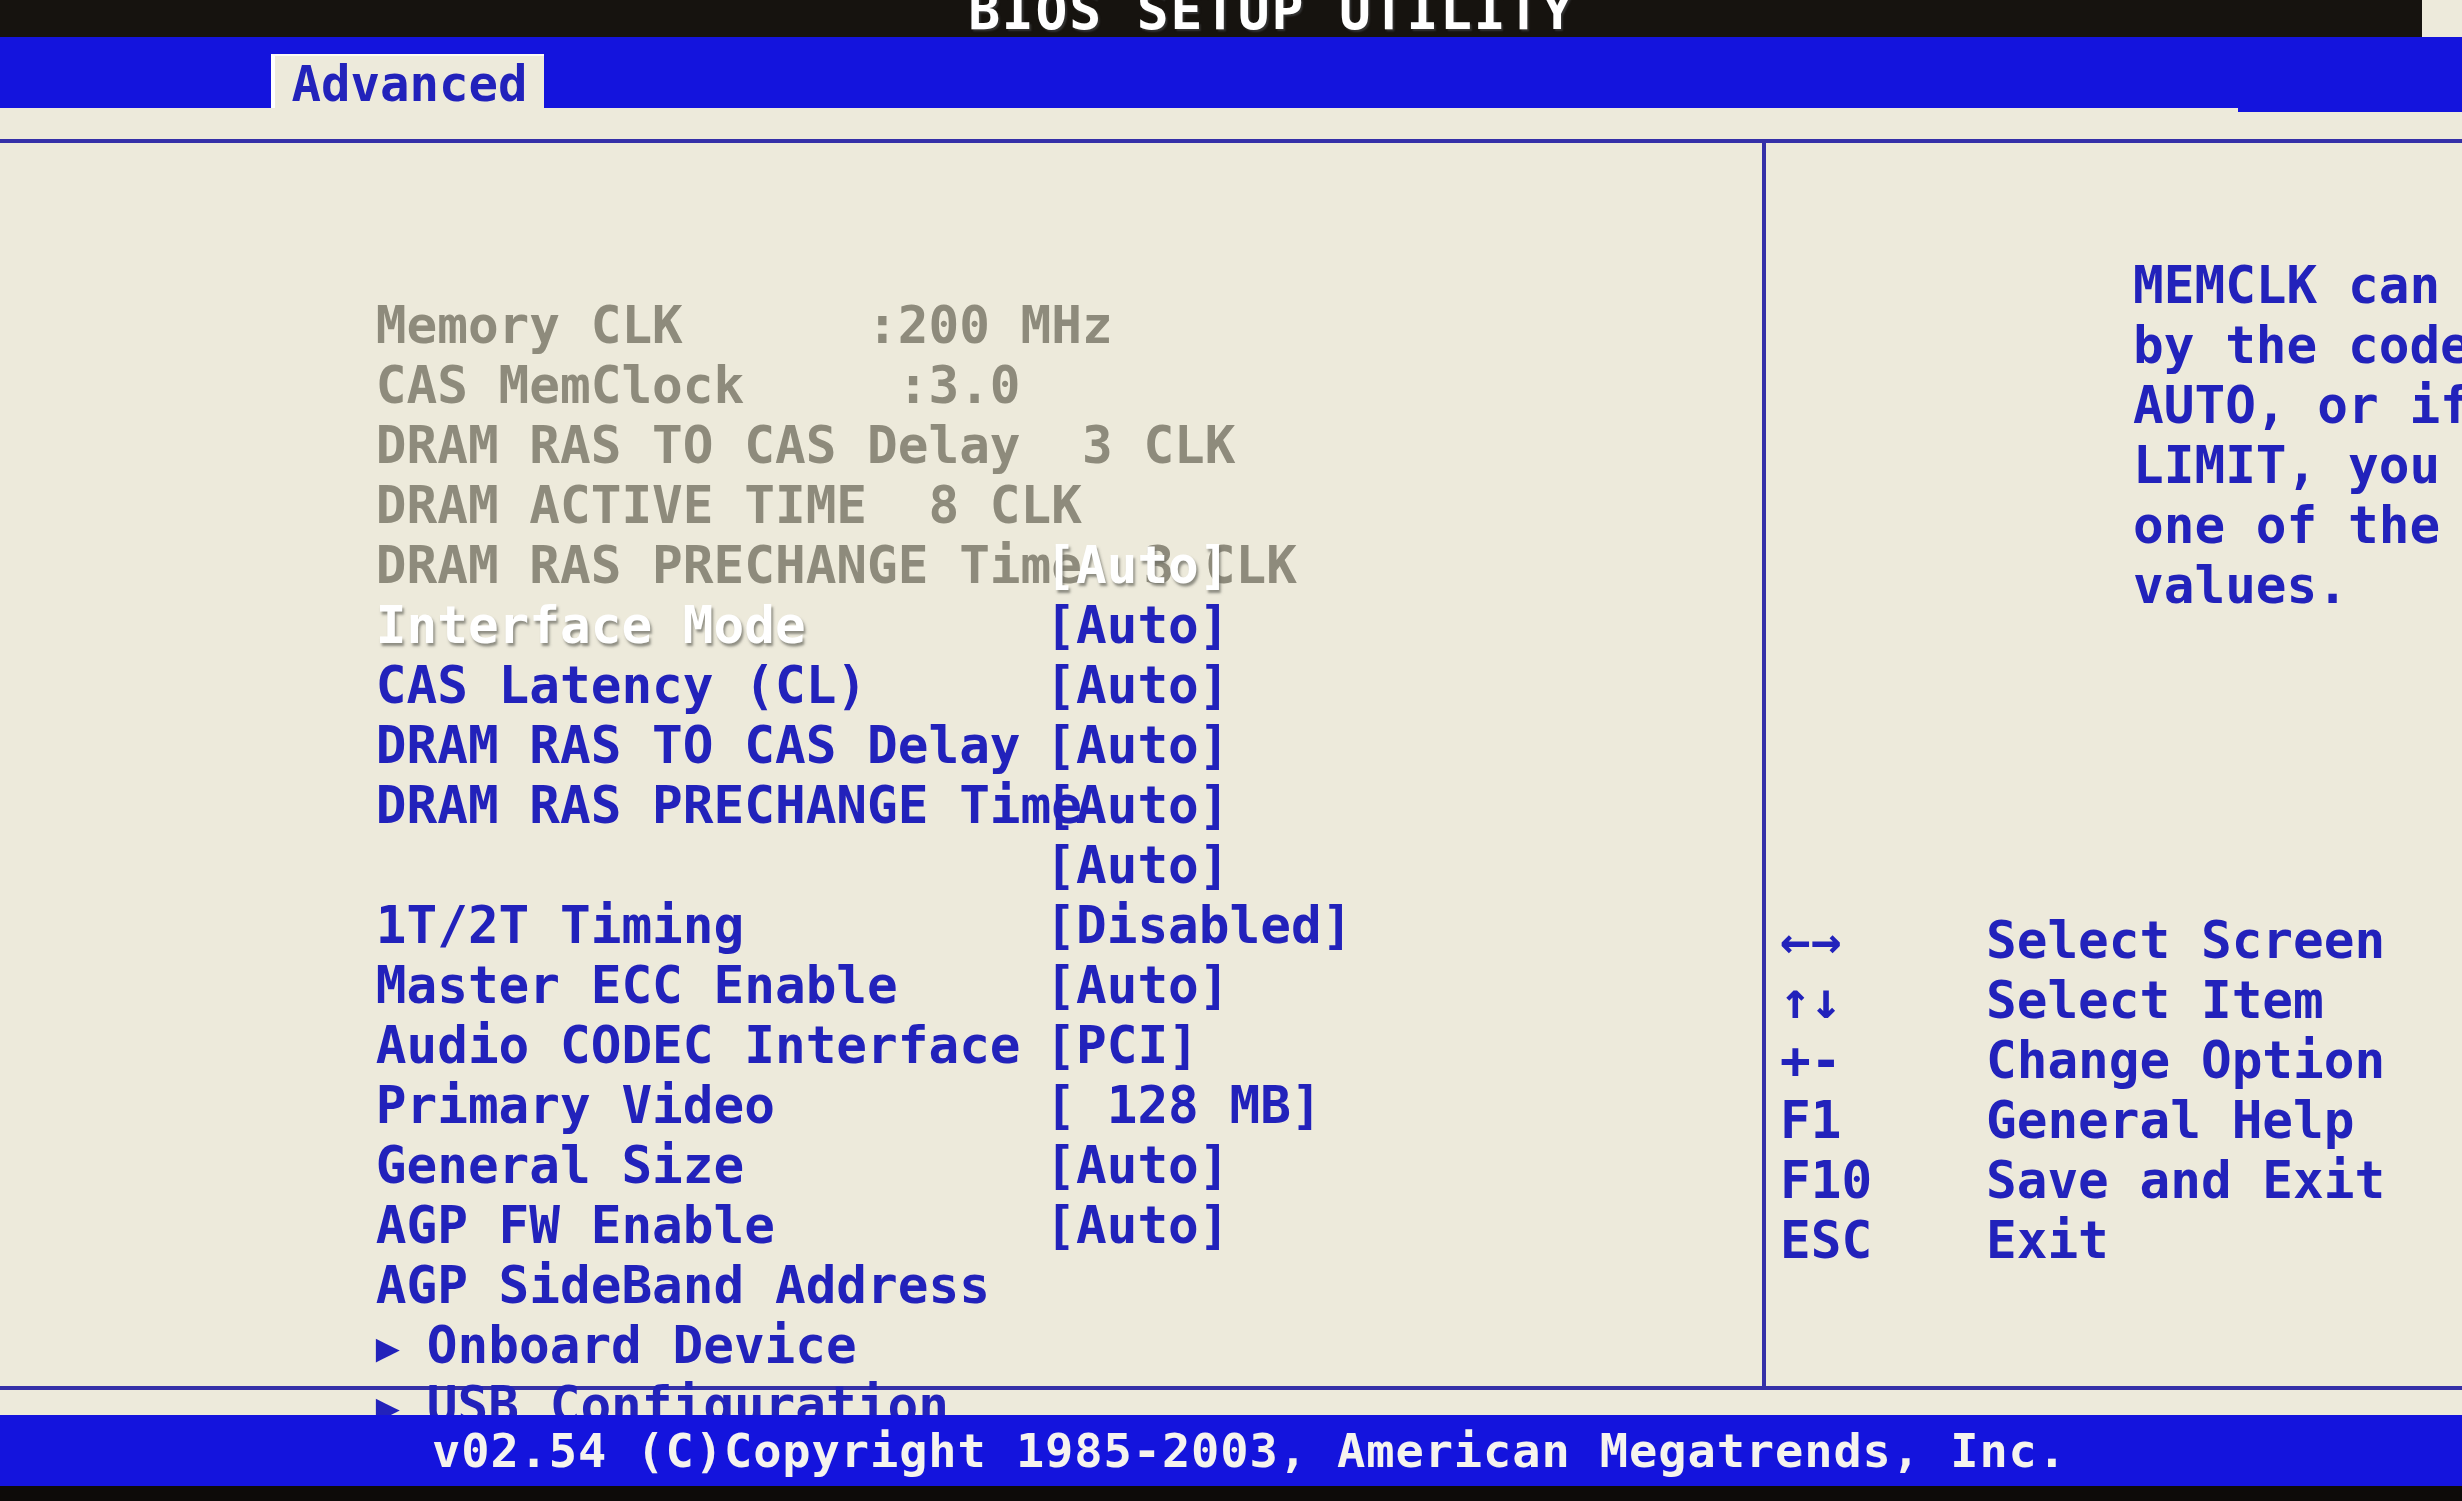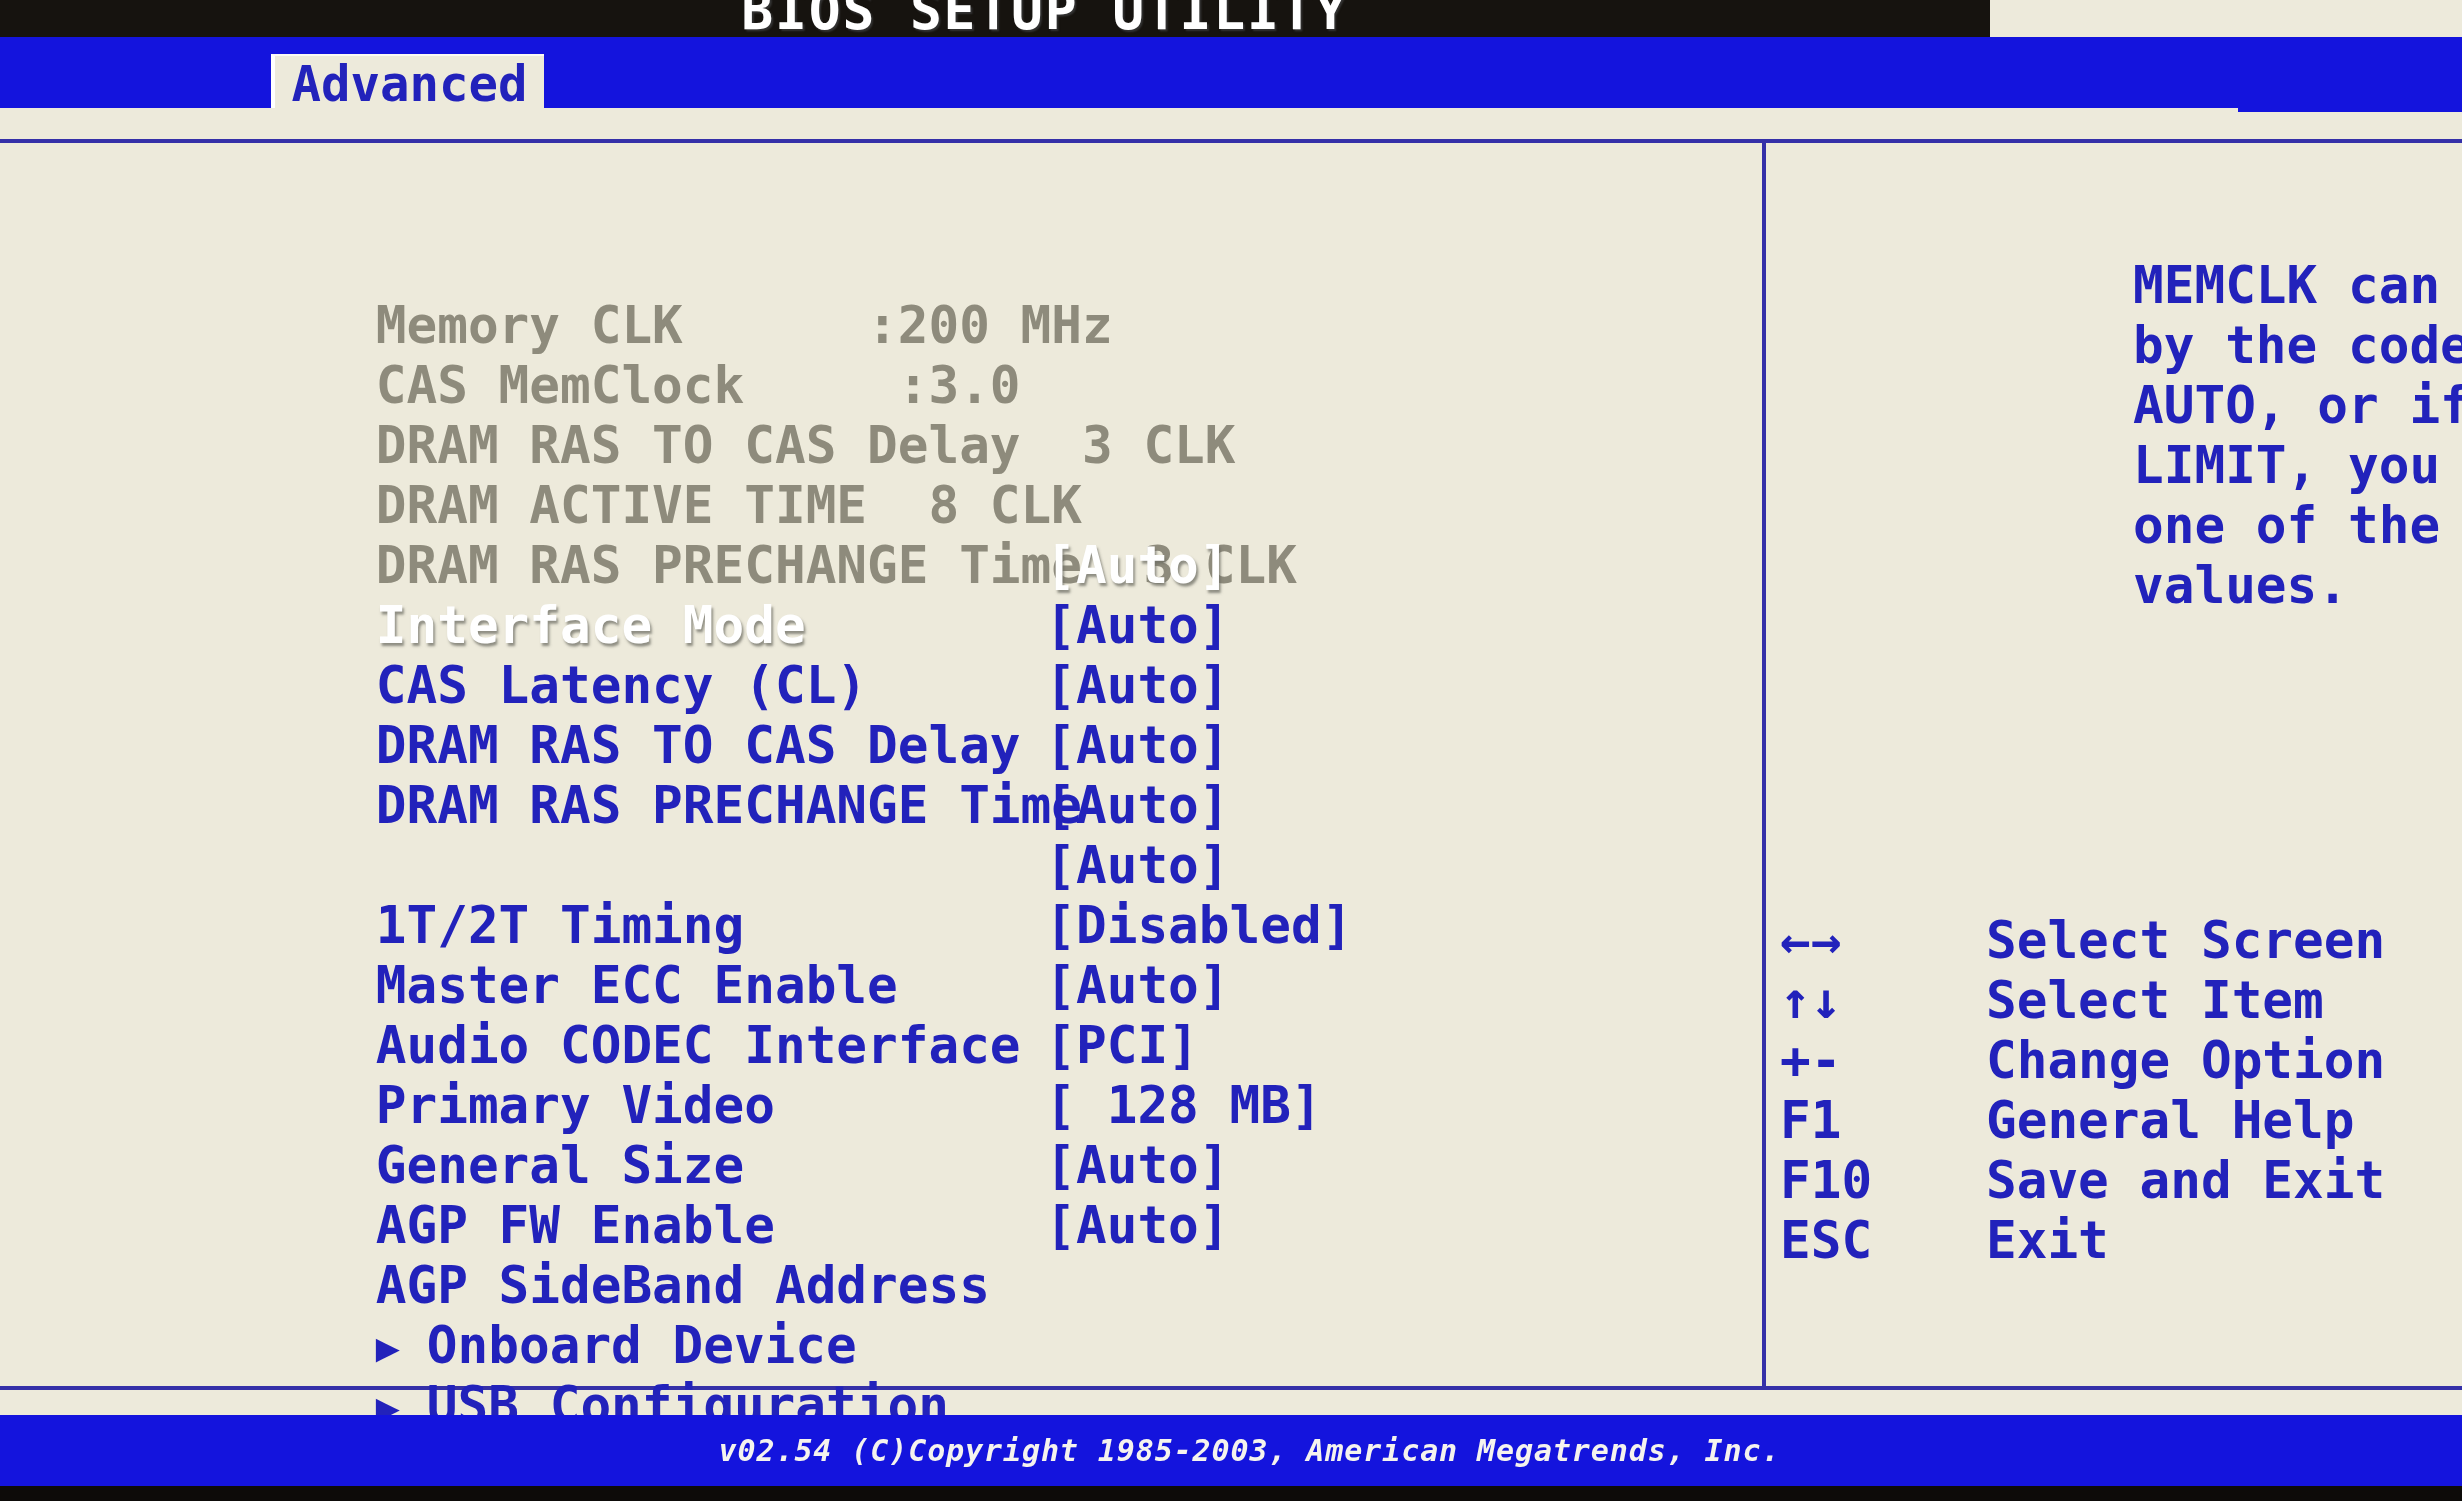--- a/index.html
+++ b/index.html
@@ -12,21 +12,21 @@
     --title-black:#16130f;
     --highlight-white:#ffffff;
   }
   *{box-sizing:border-box;margin:0;padding:0;}
   html,body{background:#000;}
   body{width:2462px;height:1502px;overflow:hidden;
        font-family:"DejaVu Sans Mono","Liberation Mono",monospace;font-weight:bold;}
   .root{position:relative;width:2462px;height:1502px;background:var(--screen-bg);}
 
   
-  .title-bar{position:absolute;left:0;top:0;width:1990px;height:37px;
+  .title-bar{position:absolute;left:0;top:0;width:2422px;height:37px;
              background:var(--title-black);overflow:hidden;}
   .title-text{position:absolute;top:-20px;left:52.5%;transform:translateX(-50%);
               color:#fff;font-size:53px;letter-spacing:1.8px;white-space:nowrap;
               text-shadow:1.8px 1.8px 1.8px #333;}
 
   
   .menu-bar{position:absolute;left:0;top:37px;width:2462px;height:75px;
             background:var(--bar-blue);}
   .tab{position:absolute;left:271px;bottom:0;height:58px;padding:0 16.4px;
        background:var(--screen-bg);color:var(--item-blue);font-size:49px;
@@ -60,22 +60,22 @@
   .key-legend{position:absolute;left:0;top:803px;width:2462px;
               color:var(--item-blue);font-size:51px;}
   .key-legend .row{height:60px;line-height:60px;}
   .key-legend .keys{position:absolute;left:1780px;top:0;}
   .key-legend .action{position:absolute;left:1986px;top:0;text-align:right;}
 
   
   .footer-bar{position:absolute;left:0;top:1415px;width:2462px;height:71px;
               background:var(--bar-blue);display:flex;align-items:center;
               justify-content:center;}
-  .footer-text{color:var(--footer-text);font-size:30px;letter-spacing:0.9px;
-               white-space:pre;padding-left:37px;font-style:italic;}
+  .footer-text{color:var(--footer-text);font-size:47px;letter-spacing:0.9px;
+               white-space:pre;padding-left:37px;}
   .bottom-black{position:absolute;left:0;top:1486px;width:2462px;height:15.5px;
                 background:#0d0b09;}
 </style>
 </head>
 <body>
 
 <div class="root">
 
   <div class="title-bar">
     <div class="title-text">BIOS SETUP UTILITY</div>

